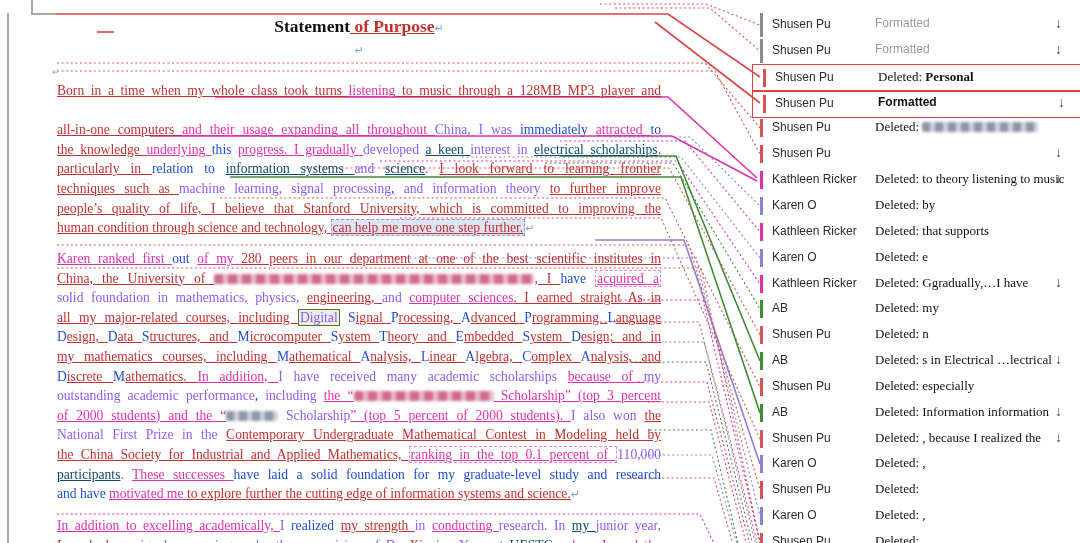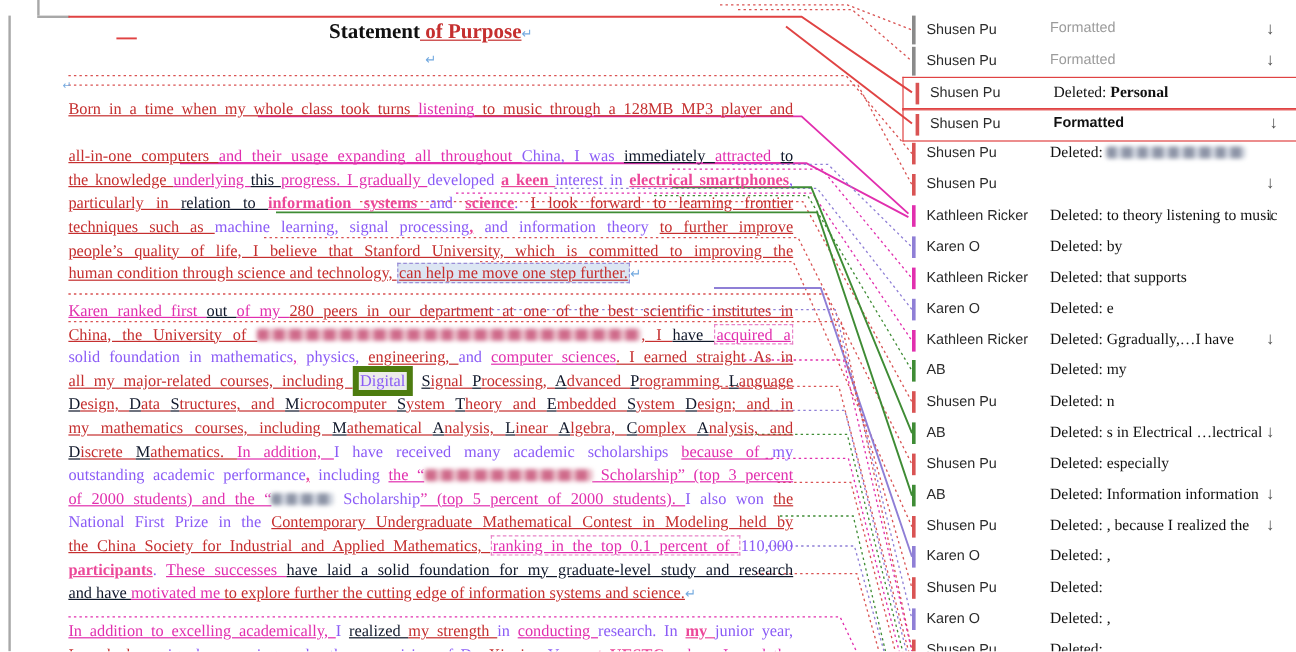--- a/index.html
+++ b/index.html
@@ -11,24 +11,24 @@
   #doc-lines{position:absolute;left:0;top:0;width:750px;height:515px;z-index:2;}
   .doc-title{position:absolute;left:57px;width:604px;text-align:center;
              font-size:17.5px;font-weight:bold;white-space:nowrap;}
   .doc-pilcrow-line{position:absolute;left:57px;width:604px;text-align:center;}
   .doc-line{position:absolute;left:57px;width:604px;font-size:13.6px;line-height:19.6px;
             white-space:nowrap;text-align:justify;}
   .doc-line.j{white-space:normal;text-align:justify;-moz-text-align-last:justify;text-align-last:justify;}
   .sk{color:#8b5cf6;}
   .sr{color:#c52f2f;text-decoration:underline;}
   .sp{color:#e12fae;text-decoration:underline;}
-  .sv{color:#0f172a;text-decoration:underline;}
-  .sg{color:#ec4899;text-decoration:underline;font-weight:bold;}
+  .sv{color:#1d4ed8;}
+  .sg{color:#0c4a6e;text-decoration:underline;}
   .sb{color:#74aae0;text-decoration:none;font-size:11px;}
-  .boxgray{background:#ececec;border:5px solid #4d7c0f;padding:0 1px;}
+  .boxgray{background:#ececec;border:1px solid #4d7c0f;padding:0 1px;}
   .boxsel{background:#dce6f3;border:1px dashed #9b8fd8;padding:0 1px;}
   .dbox{border:1px dashed #e884c8;padding:0 1px;}
   .bl{display:inline-block;height:10px;border-radius:2px;filter:blur(1.6px);
       vertical-align:-1px;background:repeating-linear-gradient(90deg,#cf6a8a 0 9px,#e9bcc8 9px 14px);}
   .bl.gray{background:repeating-linear-gradient(90deg,#8d94a6 0 8px,#cdd2dc 8px 13px);}
   
   #leaders{position:absolute;left:0;top:0;z-index:1;}
   
   #pane{position:absolute;left:750px;top:0;width:330px;height:543px;z-index:3;}
   #pane-bg{position:absolute;left:14px;top:0;width:316px;height:543px;background:#fff;}
@@ -92,21 +92,21 @@
   <div id="doc-lines">
     <div class="doc-title" style="top:16px;"><span style="color:#111;">Statement</span><span style="color:#c52f2f;text-decoration:underline;"> of Purpose</span><span class="sb" style="font-weight:normal;">↵</span></div>
     <div class="doc-pilcrow-line" style="top:40px;">
       <span class="sb">↵</span>
     </div>
     <div class="doc-pilcrow-line" style="top:61px;left:52px;width:20px;text-align:left;">
       <span class="sb" style="font-size:9px;">↵</span>
     </div>
   <div class="doc-line j" style="top: 81px;"><span class="sr">Born in a time when my whole class took turns </span><span class="sp">listening</span><span class="sr"> to music through a 128MB MP3 player and</span></div>
       <div class="doc-line j" style="top: 120.2px;"><span class="sr">all-in-one computers </span><span class="sp">and their usage expanding all </span><span class="sp">throughout </span><span class="sk">China, I was </span><span class="sv">immediately </span><span class="sp">attracted </span><span class="sv">to</span></div>
-      <div class="doc-line j" style="top: 139.8px;"><span class="sr">the knowledge </span><span class="sp">underlying </span><span class="sv">this </span><span class="sp">progress. I gradually </span><span class="sk">developed </span><span class="sg">a keen </span><span class="sk">interest in </span><span class="sg">electrical smartphones</span><span class="sk">,</span></div>
+      <div class="doc-line j" style="top: 139.8px;"><span class="sr">the knowledge </span><span class="sp">underlying </span><span class="sv">this </span><span class="sp">progress. I gradually </span><span class="sk">developed </span><span class="sg">a keen </span><span class="sk">interest in </span><span class="sg">electrical scholarships</span><span class="sk">,</span></div>
       <div class="doc-line j" style="top: 159.4px;"><span class="sr">particularly in </span><span class="sv">relation to </span><span class="sg">information systems </span><span class="sk">and </span><span class="sg">science</span><span class="sk">. </span><span class="sr">I look forward to learning frontier</span></div>
       <div class="doc-line j" style="top: 179px;"><span class="sr">techniques such as </span><span class="sk">machine learning, signal processing</span><span class="sg">,</span><span class="sk"> and information theory </span><span class="sr">to further improve</span></div>
       <div class="doc-line j" style="top: 198.6px;"><span class="sr">people’s quality of life, I believe that Stanford University, which is committed to improving the</span></div>
       <div class="doc-line" style="top: 218.2px;"><span class="sr">human condition through science and technology, </span><span class="sr boxsel">can help me move one step further.</span><span class="sb">↵</span></div>
       <div class="doc-line j" style="top: 249px;"><span class="sp">Karen ranked first </span><span class="sv">out </span><span class="sp">of my </span><span class="sr">280 peers in our department at one of the best scientific institutes in</span></div>
       <div class="doc-line j" style="top: 268.6px;"><span class="sr">China, the University of </span><span class="bl" style="width: 320px;"></span><span class="sr">, I </span><span class="sv">have </span><span class="sp dbox">acquired a</span></div>
       <div class="doc-line j" style="top: 288.2px;"><span class="sk">solid foundation in mathematics</span><span class="sp">,</span><span class="sk"> physics, </span><span class="sr">engineering, </span><span class="sk">and </span><span class="sp">computer sciences</span><span class="sr">. I earned straight As in</span></div>
       <div class="doc-line j" style="top: 307.8px;"><span class="sr">all my major-related courses, including </span><span class="sk boxgray">Digital</span><span class="sk"> </span><span class="sv">S</span><span class="sr">ignal </span><span class="sv">P</span><span class="sr">rocessing, </span><span class="sv">A</span><span class="sr">dvanced </span><span class="sv">P</span><span class="sr">rogramming </span><span class="sv">L</span><span class="sr">anguage</span></div>
       <div class="doc-line j" style="top: 327.4px;"><span class="sv">D</span><span class="sr">esign, </span><span class="sv">D</span><span class="sr">ata </span><span class="sv">S</span><span class="sr">tructures, and </span><span class="sv">M</span><span class="sr">icrocomputer </span><span class="sv">S</span><span class="sr">ystem </span><span class="sv">T</span><span class="sr">heory and </span><span class="sv">E</span><span class="sr">mbedded </span><span class="sv">S</span><span class="sr">ystem </span><span class="sv">D</span><span class="sr">esign; and in</span></div>
       <div class="doc-line j" style="top: 347px;"><span class="sr">my mathematics courses, including </span><span class="sv">M</span><span class="sr">athematical </span><span class="sv">A</span><span class="sr">nalysis, </span><span class="sv">L</span><span class="sr">inear </span><span class="sv">A</span><span class="sr">lgebra, </span><span class="sv">C</span><span class="sr">omplex </span><span class="sv">A</span><span class="sr">nalysis, and</span></div>

